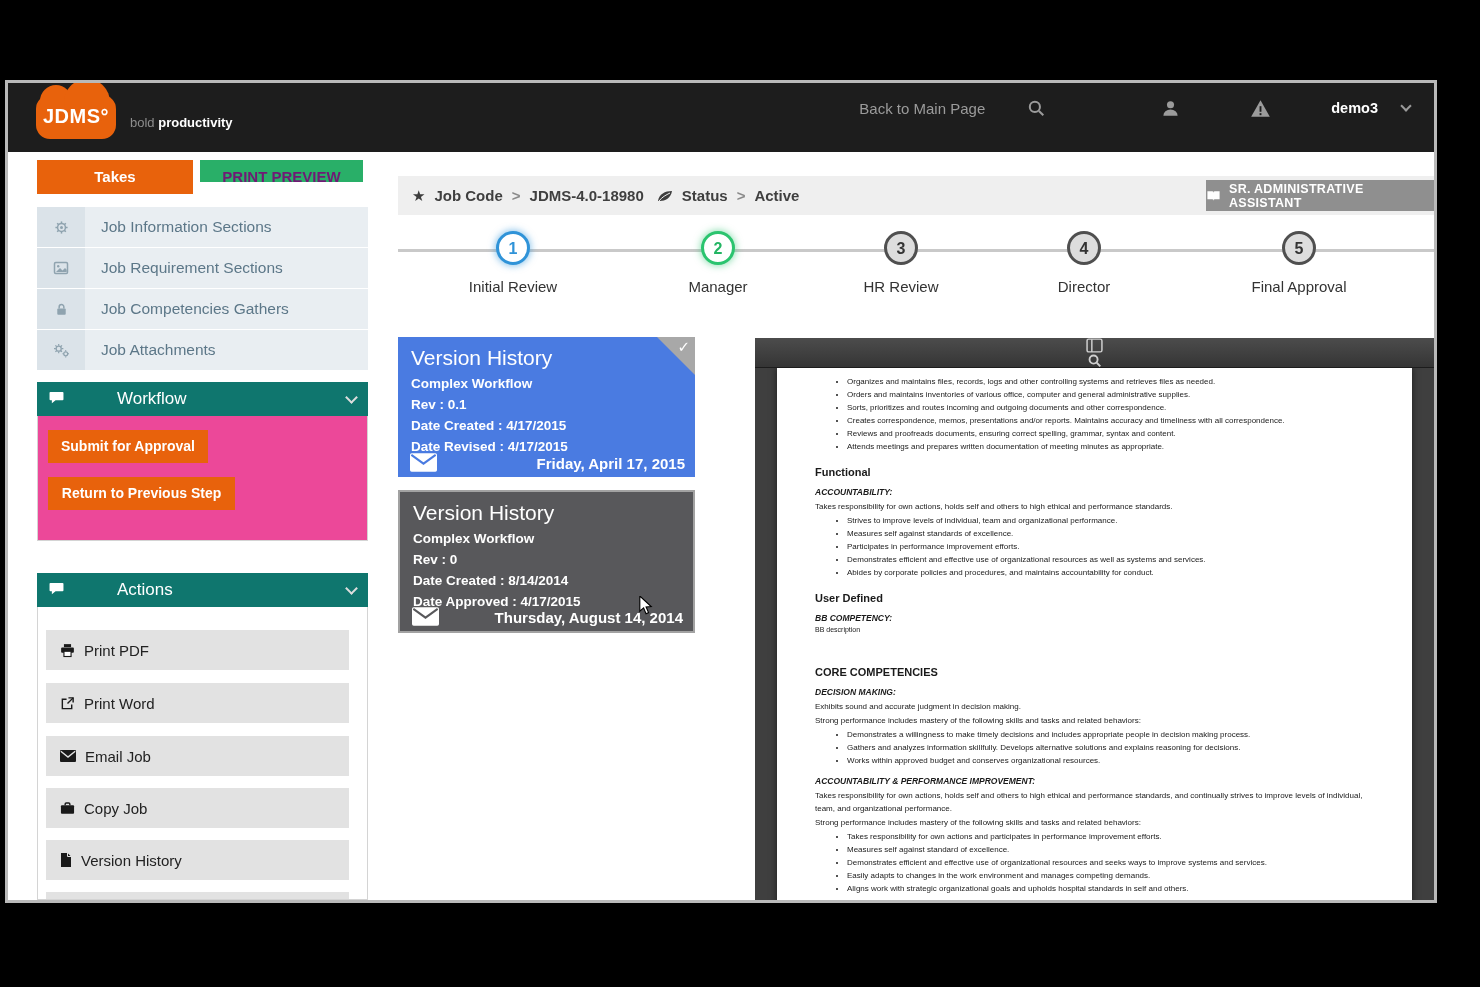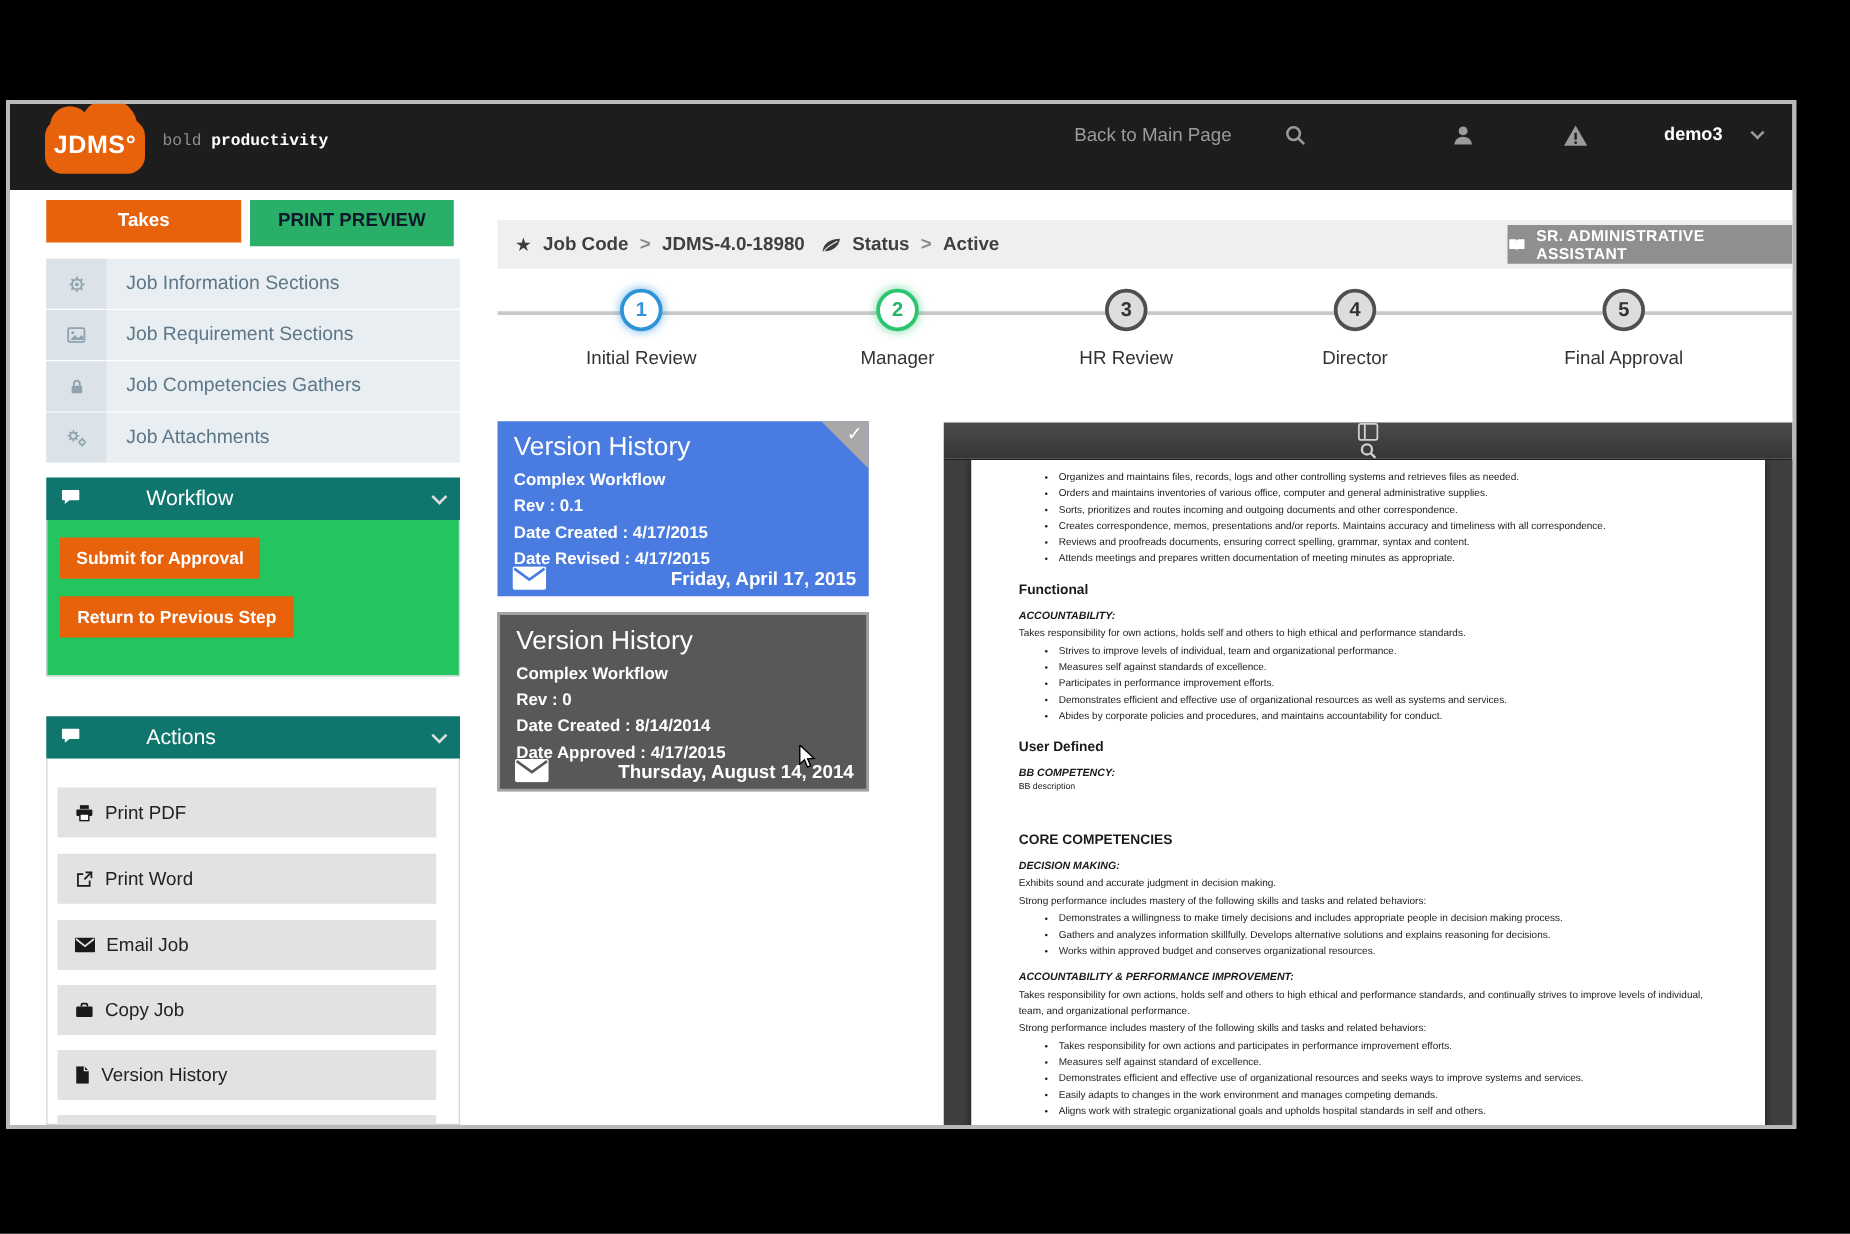--- a/index.html
+++ b/index.html
@@ -14,48 +14,48 @@
   
   .topbar { position:absolute; left:0; top:0; width:1426px; height:69px; background:#1d1d1d; }
   .cloud { position:absolute; left:28px; top:12px; width:80px; height:44px; background:#e8620c;
     border-radius:14px; }
   .cloud::before { content:""; position:absolute; left:4px; top:-10px; width:32px; height:32px;
     border-radius:50%; background:#e8620c; }
   .cloud::after { content:""; position:absolute; right:6px; top:-16px; width:46px; height:46px;
     border-radius:50%; background:#e8620c; }
   .cloud .logo-text { position:absolute; left:0; right:0; top:10px; text-align:center; z-index:2;
     color:#fff; font-weight:bold; font-size:20px; letter-spacing:.5px; }
-  .tagline { position:absolute; left:122px; top:22px; font-size:13px;font-family:Liberation Mono, monospace; }
+  .tagline { position:absolute; left:122px; top:32px; font-size:13px; }
   .tag-light { color:#8d8d8d; }
   .tag-bold { color:#fff; font-weight:bold; }
   .top-right { position:absolute; right:24px; top:0; height:50px; display:flex; align-items:center; color:#9b9b9b;gap:16px; }
   .back-link { font-size:15px; color:#9b9b9b; text-decoration:none; margin-right:26px; cursor:pointer; }
   .tb-ic { color:#9b9b9b; display:inline-flex; }
   .sp80 { width:84px; } .sp40 { width:38px; } .sp30 { width:28px; }
   .user-name { color:#fff; font-size:14.5px; font-weight:bold; margin-right:8px; }
   .chev-dn { width:8px; height:8px; border-right:2px solid #9b9b9b; border-bottom:2px solid #9b9b9b;
     transform:rotate(45deg); margin-top:-4px; }
 
   
   .btn-edit { position:absolute; left:29px; top:77px; width:156px; height:34px; background:#e8620c;
     color:#fff; font-weight:bold; font-size:15px; text-align:center; line-height:34px; cursor:pointer; }
-  .btn-pp { position:absolute; left:192px; top:77px; width:163px; height:37px; background:#29af68;
-    color:#0f172a; font-weight:bold; font-size:15px; text-align:center; line-height:34px; cursor:pointer; }
+  .btn-pp { position:absolute; left:192px; top:77px; width:163px; height:22px; background:#29af68;
+    color:#701a75; font-weight:bold; font-size:15px; text-align:center; line-height:34px; cursor:pointer; }
   .nav { position:absolute; left:29px; top:124px; width:331px; }
   .nav-item { display:flex; height:40px; margin-bottom:1px; background:#e9eef2; cursor:pointer; }
   .nav-ic { width:48px; background:#dbe3e9; display:flex; align-items:center; justify-content:center; color:#8fa3af; }
   .nav-lb { flex:1; display:flex; align-items:center; padding-left:16px; color:#5c7788; font-size:15.5px; }
 
   .panel-hd { position:absolute; left:29px; width:331px; height:34px; background:#0f766e; color:#fff;
     display:flex; align-items:center; padding:0 12px; font-size:17px; cursor:pointer;gap:44px; }
   .panel-hd .ttl { margin-left:9px; flex:1; }
   .panel-hd .chev { width:9px; height:9px; border-right:2px solid #ddd; border-bottom:2px solid #ddd;
     transform:rotate(45deg); margin-top:-4px; }
   .wf-hd { top:299px; }
-  .wf-panel { position:absolute; left:29px; top:333px; width:331px; height:125px; background:#22c55e;
+  .wf-panel { position:absolute; left:29px; top:333px; width:331px; height:125px; background:#ec4899;
     border:1px solid #d4d4d4; border-top:none; }
   .btn-orange { position:absolute; background:#e8620c; color:#fff; font-weight:bold; font-size:14px;
     text-align:center; line-height:33px; height:33px; cursor:pointer; }
   .btn-submit { left:10px; top:14px; width:160px; }
   .btn-return { left:10px; top:61px; width:187px; }
   .ac-hd { top:490px; }
   .ac-panel { position:absolute; left:29px; top:524px; width:331px; height:293px; background:#fff;
     border:1px solid #d4d4d4; border-top:none; overflow:hidden; }
   .ac-btn { position:absolute; left:8px; width:303px; height:40px; background:#e2e2e2; color:#222;
     font-size:15px; display:flex; align-items:center; padding-left:14px; gap:9px; cursor:pointer; }

